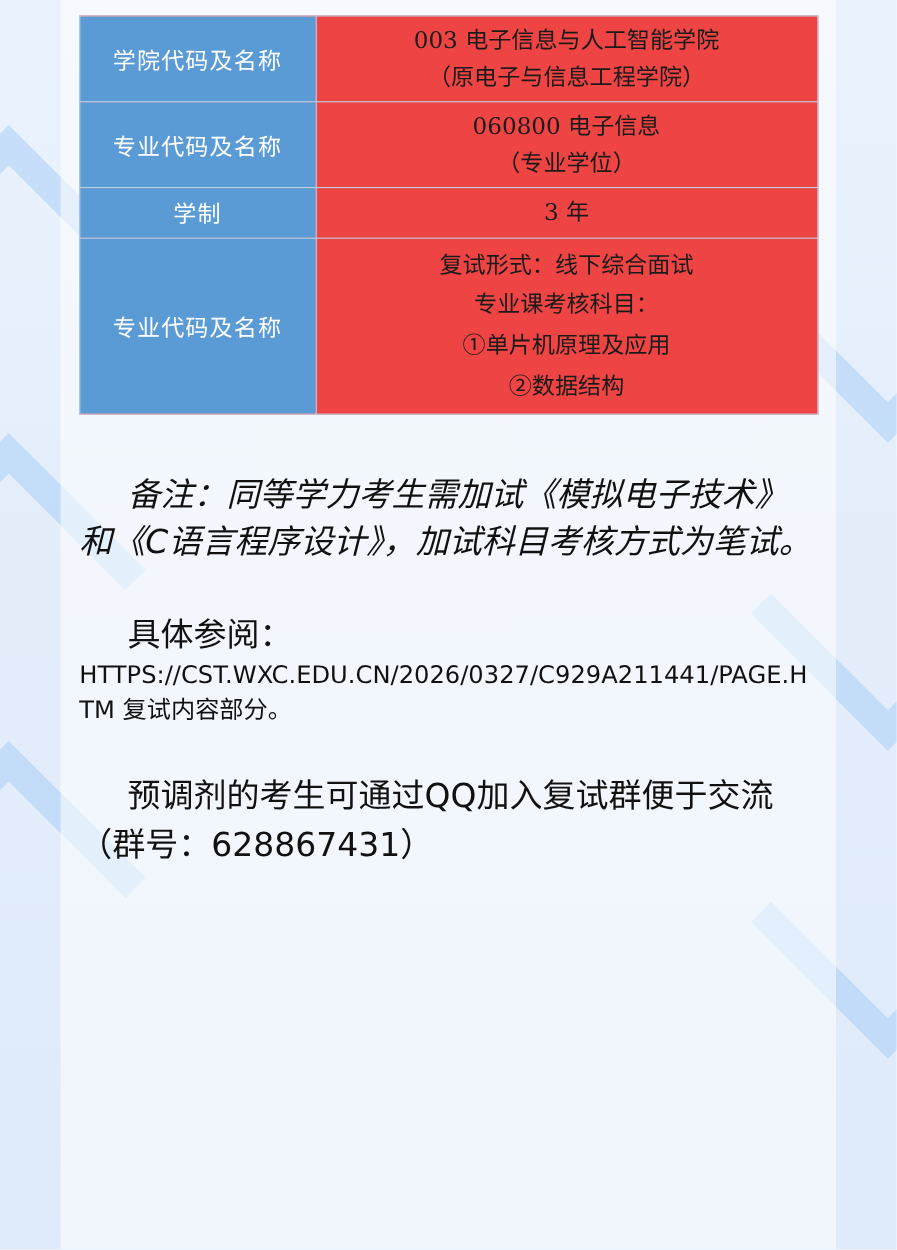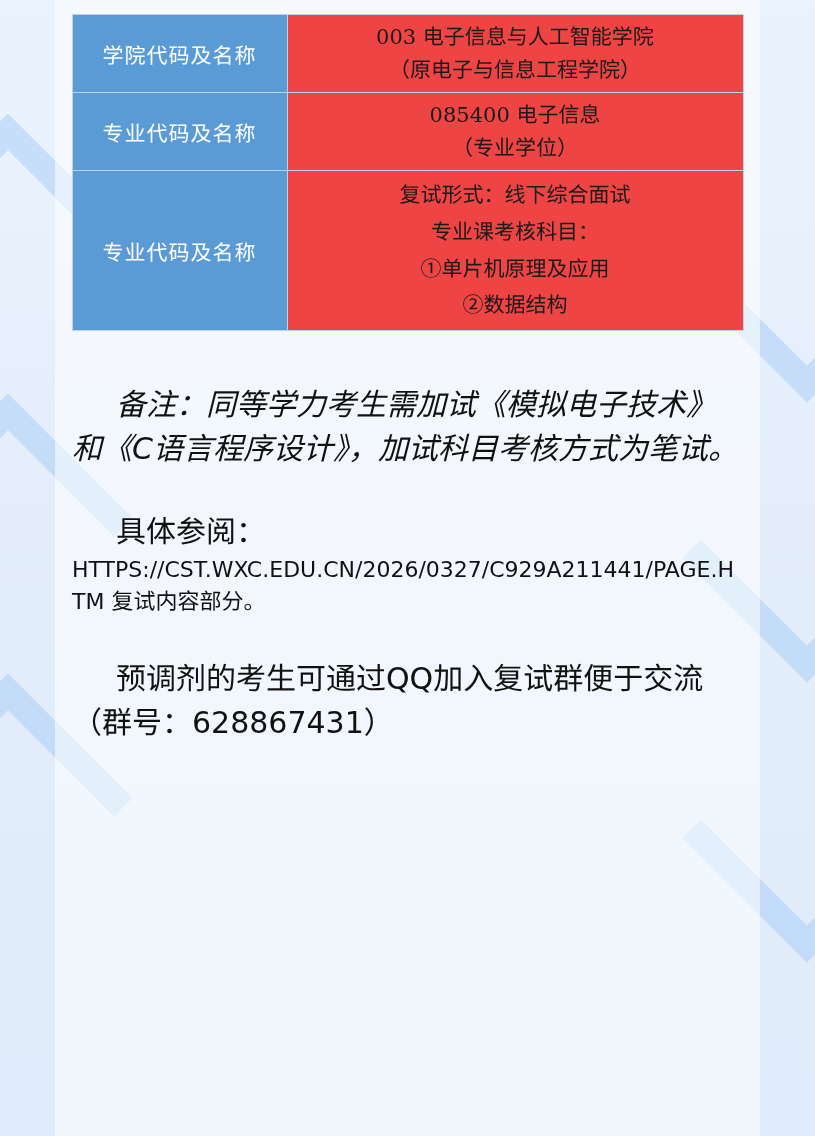--- a/index.html
+++ b/index.html
@@ -138,22 +138,28 @@
         <tr>
           <td class="label">学院代码及名称</td>
           <td class="cell-lines">
             <div>003 电子信息与人工智能学院</div>
             <div>（原电子与信息工程学院）</div>
           </td>
         </tr>
         <tr>
           <td class="label">专业代码及名称</td>
           <td class="cell-lines">
-            <div>085400 电子信息</div>
+            <div>060800 电子信息</div>
             <div>（专业学位）</div>
+          </td>
+        </tr>
+        <tr>
+          <td class="label">学制</td>
+          <td class="cell-lines">
+            <div>3 年</div>
           </td>
         </tr>
         <tr>
           <td class="label">专业代码及名称</td>
           <td class="cell-lines cell-tall">
             <div>复试形式：线下综合面试</div>
             <div>专业课考核科目：</div>
             <div>①单片机原理及应用</div>
             <div>②数据结构</div>
           </td>

